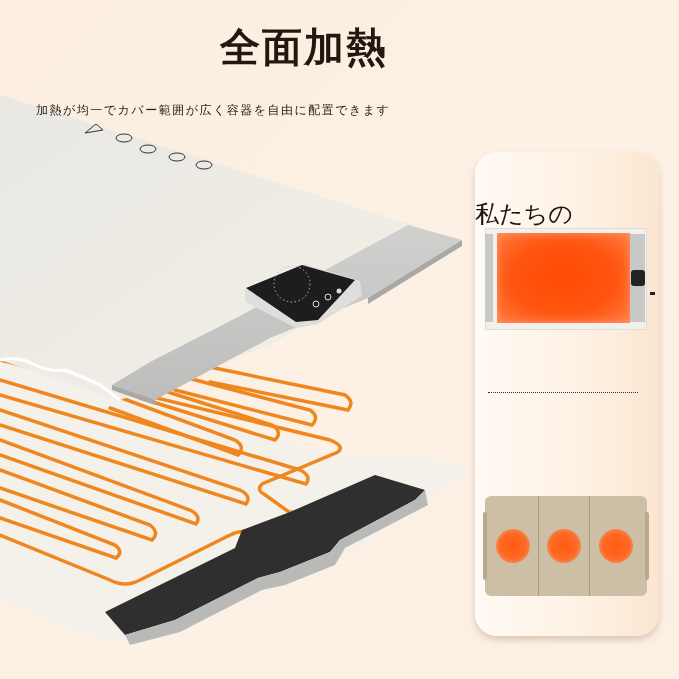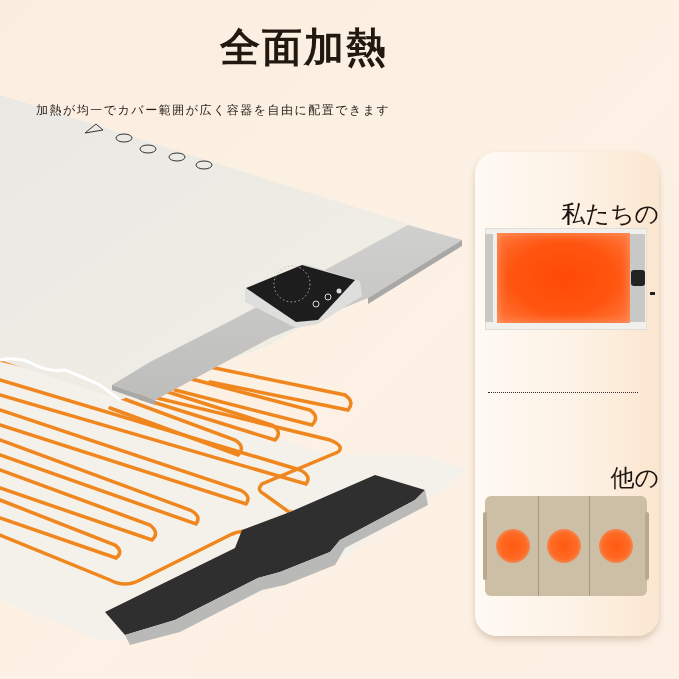--- a/index.html
+++ b/index.html
@@ -19,21 +19,21 @@
   .scene { position:absolute; left:0; top:0; width:679px; height:679px; }
   .scene svg { position:absolute; left:0; top:0; }
 
   .card {
     position:absolute; left:475px; top:152px; width:184px; height:484px;
     border-radius:22px;
     background: linear-gradient(90deg, #fffaf4 0%, #fdf1e3 60%, #fbe6d0 100%);
     box-shadow: 0 4px 6px rgba(160,130,100,0.35);
   }
   .card-label {
-    position:absolute; left:0; width:100%; text-align:right;
+    position:absolute; left:0; width:100%; text-align:left;
     font-size:24px; color:#1c1410;
   }
   .card-label.ours { top:46px; }
   .card-label.others { top:310px; }
   .ours-pad {
     position:absolute; left:10px; top:76px; width:165px; height:100px;
   }
   .ours-pad .frame {
     position:absolute; left:0; top:0; width:160px; height:100px;
     background:#f2f0ec; border:1px solid #e0ddd6;
@@ -145,21 +145,20 @@
   <div class="card-label ours">私たちの</div>
   <div class="ours-pad">
     <div class="frame"></div>
     <div class="side-l"></div>
     <div class="side-r"></div>
     <div class="heat"></div>
     <div class="ctrl"></div>
     <div class="plug"></div>
   </div>
   <div class="divider"></div>
-  <div class="card-label others">他の</div>
   <div class="others-pad">
     <div class="edge" style="left:-2px;"></div>
     <div class="edge" style="left:160px;"></div>
     <div class="seg-line" style="left:53px;"></div>
     <div class="seg-line" style="left:104px;"></div>
     <div class="spot" style="left:11px;"></div>
     <div class="spot" style="left:62px;"></div>
     <div class="spot" style="left:114px;"></div>
   </div>
 </div>

